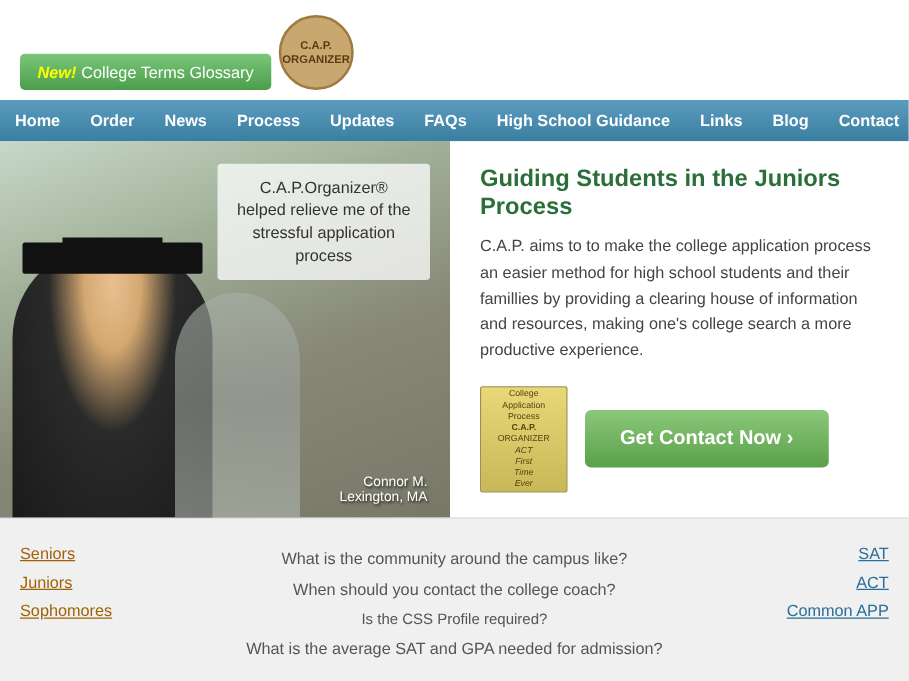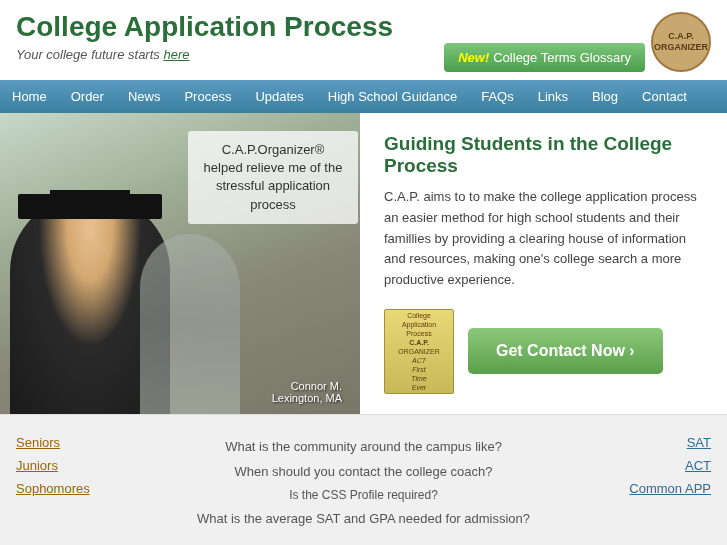--- a/index.html
+++ b/index.html
@@ -12,53 +12,46 @@
     .site-tagline { font-size: 13px; color: #555; font-style: italic; margin-top: 4px; }
     .site-tagline a { color: #2a6e3a; text-decoration: underline; }
     .header-right { display: flex; flex-direction: row; align-items: flex-end; gap: 6px; }
     .new-button { background: linear-gradient(to bottom, #7bc67b, #4a9e4a); color: #fff; border: none; border-radius: 4px; padding: 7px 14px; font-size: 13px; cursor: pointer; }
     .new-button .new-label { color: #ff0; font-style: italic; font-weight: bold; margin-right: 4px; }
     .cap-logo { width: 60px; height: 60px; background: #c8a86e; border-radius: 50%; display: flex; align-items: center; justify-content: center; font-size: 9px; font-weight: bold; color: #5a3a10; text-align: center; border: 2px solid #a07840; line-height: 1.2; }
 
     
     nav { background: linear-gradient(to bottom, #5b9bbf, #3a7fa0); padding: 0; }
     nav ul { display: flex; list-style: none; }
-    nav ul li a { display: block; padding: 9px 12px; color: #fff; text-decoration: none; font-size: 13px; font-weight: normal; white-space: nowrap; }
+    nav ul li a { display: block; padding: 9px 12px; color: #fff; text-decoration: none; font-size: 13px; font-weight: bold; white-space: nowrap; }
 
     
     .main-content { background: #fff; display: flex; min-height: 230px; }
     .banner-left { width: 360px; min-height: 230px; background: linear-gradient(135deg, #b8c8d8 0%, #8898a8 50%, #c8c8b8 100%); position: relative; overflow: hidden; flex-shrink: 0; }
-    .banner-overlay { position: absolute; top: 18px; right: 2px; background: rgba(255,255,255,0.75); padding: 10px 14px; border-radius: 3px; font-size: 13px; color: #333; max-width: 170px; text-align: center; line-height: 1.4; }
+    .banner-overlay { position: absolute; top: 18px; right: 16px; background: rgba(255,255,255,0.75); padding: 10px 14px; border-radius: 3px; font-size: 13px; color: #333; max-width: 170px; text-align: center; line-height: 1.4; }
     .banner-caption { position: absolute; bottom: 10px; right: 18px; font-size: 11px; color: #fff; text-align: right; text-shadow: 1px 1px 2px rgba(0,0,0,0.7); margin-left: 29px; }
     .banner-right { flex: 1; padding: 20px 24px; }
     .banner-right h2 { font-size: 19px; color: #2a6e3a; margin-bottom: 10px; }
     .banner-right p { font-size: 13px; color: #444; line-height: 1.6; }
     .cta-area { margin-top: 18px; display: flex; align-items: center; gap: 14px; }
     .cap-book { width: 70px; height: 85px; background: linear-gradient(to bottom, #e8d878, #c8b858); border: 1px solid #a09040; display: flex; align-items: center; justify-content: center; font-size: 8px; color: #5a4010; text-align: center; padding: 4px; line-height: 1.3; border-radius: 2px; }
     .get-started-btn { background: linear-gradient(to bottom, #8bc87b, #5aa04a); color: #fff; border: none; border-radius: 5px; padding: 14px 28px; font-size: 16px; font-weight: bold; cursor: pointer; }
 
     
     .footer-area { background: #f0f0f0; padding: 20px 16px; display: flex; border-top: 1px solid #ddd; }
     .footer-left { width: 120px; display: flex; flex-direction: column; gap: 8px; }
     .footer-left a { color: #a16207; text-decoration: underline; font-size: 13px; }
     .footer-center { flex: 1; text-align: center; font-size: 13px; color: #555; line-height: 2; }
     .footer-right { width: 120px; display: flex; flex-direction: column; gap: 8px; align-items: flex-end; }
     .footer-right a { color: #2a6e9a; text-decoration: underline; font-size: 13px; }
   </style>
 </head>
 <body>
 
 <div class="header">
-  <div class="header-left">
-    <div class="site-title">College Application Process</div>
-    <div class="site-tagline">
-      <span>Your college future starts</span>
-      <a href="#">here</a>
-    </div>
-  </div>
   <div class="header-right">
     <button class="new-button">
       <span class="new-label">New!</span><span>College Terms Glossary</span>
     </button>
     <div class="cap-logo">
       <span><span>C.A.P.</span><br><span>ORGANIZER</span></span>
     </div>
   </div>
 </div>
 
@@ -73,24 +66,24 @@
       <li>
         <a href="#">News</a>
       </li>
       <li>
         <a href="#">Process</a>
       </li>
       <li>
         <a href="#">Updates</a>
       </li>
       <li>
-        <a href="#">High School Guidance</a>
+        <a href="#">FAQs</a>
       </li>
       <li>
-        <a href="#">FAQs</a>
+        <a href="#">High School Guidance</a>
       </li>
       <li>
         <a href="#">Links</a>
       </li>
       <li>
         <a href="#">Blog</a>
       </li>
       <li>
         <a href="#">Contact</a>
       </li>
@@ -107,21 +100,21 @@
     <div style="position:absolute;right:120px;bottom:0;width:100px;height:180px;background:linear-gradient(to top,#b0b8b0,#9aa09a,#a8b0a8);border-radius:50% 50% 0 0 / 30% 30% 0 0;opacity:0.6;"></div>
     <div class="banner-overlay">
       <span>C.A.P.Organizer® helped relieve me of the stressful application process</span>
     </div>
     <div class="banner-caption">
       <span>Connor M.</span><br>
       <span>Lexington, MA</span>
     </div>
   </div>
   <div class="banner-right">
-    <h2>Guiding Students in the College Process</h2>
+    <h2>Guiding Students in the Juniors Process</h2>
     <p>C.A.P. aims to to make the college application process an easier method for high school students and their famillies by providing a clearing house of information and resources, making one's college search a more productive experience.</p>
     <div class="cta-area">
       <div class="cap-book">
         <span style="font-size:7px;text-align:center;line-height:1.3;">College<br>Application<br>Process<br><strong>C.A.P.</strong><br>ORGANIZER<br><em>ACT<br>First<br>Time<br>Ever</em></span>
       </div>
       <button class="get-started-btn">Get Contact Now ›</button>
     </div>
   </div>
 </div>
 

